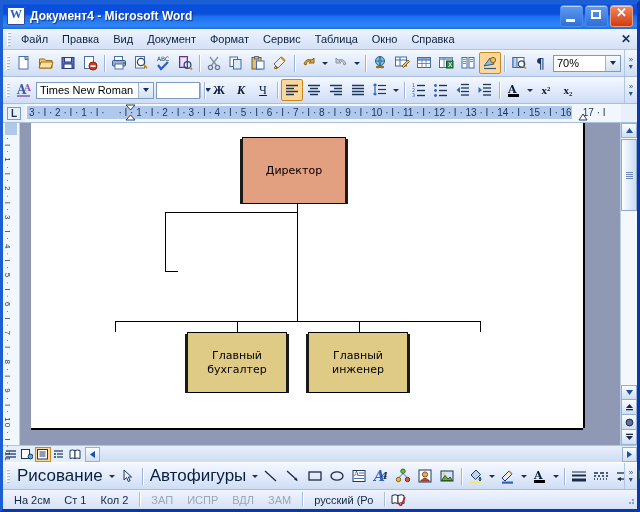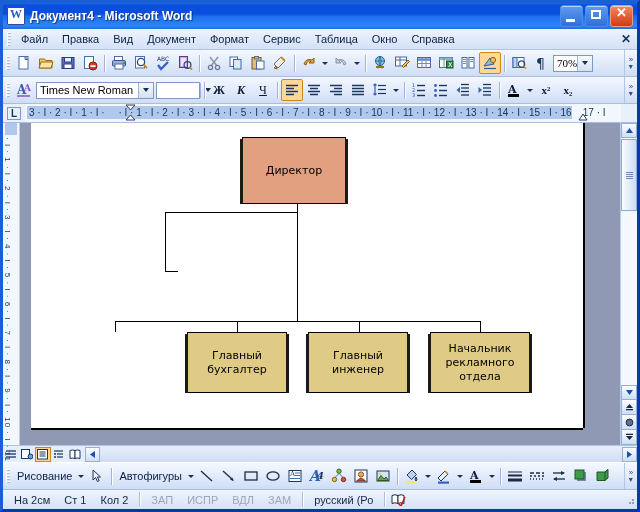--- a/index.html
+++ b/index.html
@@ -137,21 +137,21 @@
   .hscroll{flex:1 1 auto;display:flex;align-items:center;height:15px;margin-left:2px;}
   .harrow{width:15px;height:15px;flex:0 0 15px;background:linear-gradient(to bottom,#FBFDFF,#CFDEF4);
     border:1px solid #96AFD4;box-sizing:border-box;display:flex;align-items:center;justify-content:center;}
   .htrack{flex:1 1 auto;height:15px;background:linear-gradient(to bottom,#E6EEFB,#CFDCF2);}
   
   .drawbar{
     height:26px;flex:0 0 26px;display:flex;align-items:center;
     background:linear-gradient(to bottom,#F4F8FF 0%,#E2EBFB 50%,#CFDDF5 100%);
     border-top:1px solid #fff;border-bottom:1px solid #A9BEDF;padding-left:2px;position:relative;
   }
-  .dlbl{font-size:11px;color:#0A2040;padding:0 4px;white-space:nowrap;}
+  .dlbl{font-size:17px;color:#0A2040;padding:0 4px;white-space:nowrap;}
   
   .statusbar{
     height:19px;flex:0 0 19px;display:flex;align-items:center;
     background:linear-gradient(to bottom,#EFF4FE,#D6E2F6);
     font-size:11px;color:#10264A;
   }
   .sgrp{display:flex;align-items:center;height:15px;border-right:1px solid #A9BEDF;
     box-shadow:1px 0 0 #fff;padding:0 4px;}
   .sgrp span{padding:0 7px;white-space:nowrap;}
   .sgrp.dim span{color:#9AA6BA;}
@@ -366,21 +366,21 @@
           <rect x="2" y="2.5" width="4" height="10" fill="#BBD3EE" stroke="#3F6AA8"></rect>
           <circle cx="10.5" cy="9" r="3.2" fill="none" stroke="#2E4A7C" stroke-width="1.2"></circle>
           <line x1="12.7" y1="11.2" x2="15" y2="13.5" stroke="#C98A17" stroke-width="1.6"></line>
         </svg>
     </div>
     <div class="tbtni">
       <svg width="16" height="16">
           <text x="3" y="13" font-size="14" font-family="DejaVu Sans" fill="#1B3760">¶</text>
         </svg>
     </div>
-    <div class="combo" style="width:40px;font-family:Liberation Serif, serif;">
+    <div class="combo" style="width:68px;">
       <div class="val">70%</div>
       <div class="arrow"></div>
     </div>
     <div class="tb-overflow">»<br>▾</div>
   </div>
 
   <div class="tbrow">
     <div class="gripv"></div>
     <div class="tbtni">
       <svg width="16" height="16">
@@ -576,23 +576,20 @@
 
 
           <div class="node" style="left:148px;top:209px;width:100px;height:61px;background:#E0CB86;">
             <span class="lbl"><span>Главный</span><br><span>бухгалтер</span></span>
           </div>
 
           <div class="node" style="left:269px;top:209px;width:100px;height:61px;background:#E0CB86;">
             <span class="lbl"><span>Главный</span><br><span>инженер</span></span>
           </div>
 
-          <div class="node" style="left:391px;top:209px;width:100px;height:61px;background:#E0CB86;">
-            <span class="lbl"><span>Начальник</span><br><span>рекламного</span><br><span>отдела</span></span>
-          </div>
         </div>
 
       </div>
     </div>
 
     <div class="vscroll">
       <div class="sbtn">
         <svg width="9" height="7">
             <path d="M4.5 1 L8 6 L1 6 Z" fill="#1B4FA8"></path>
           </svg>

